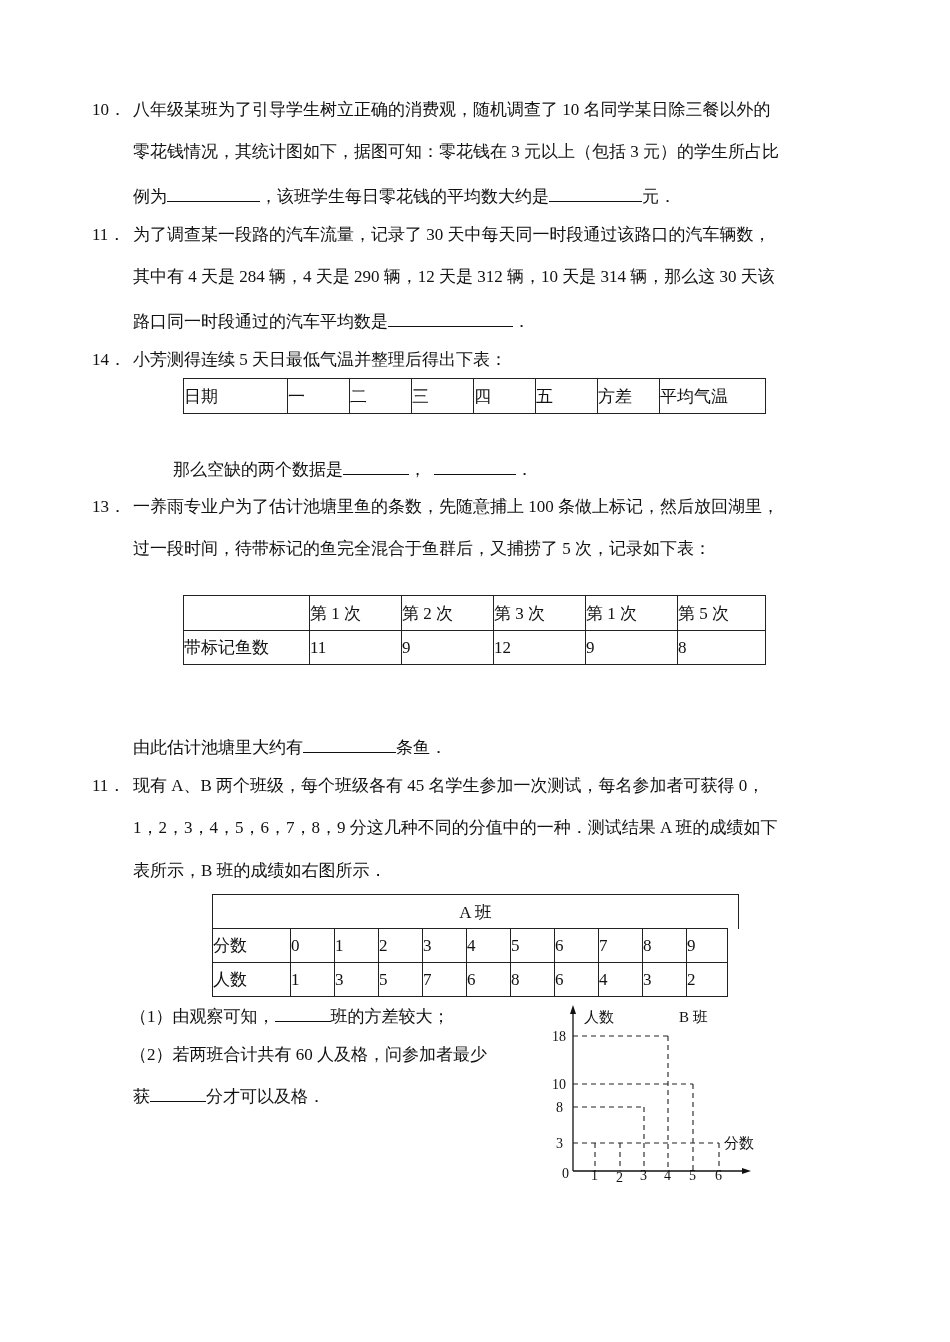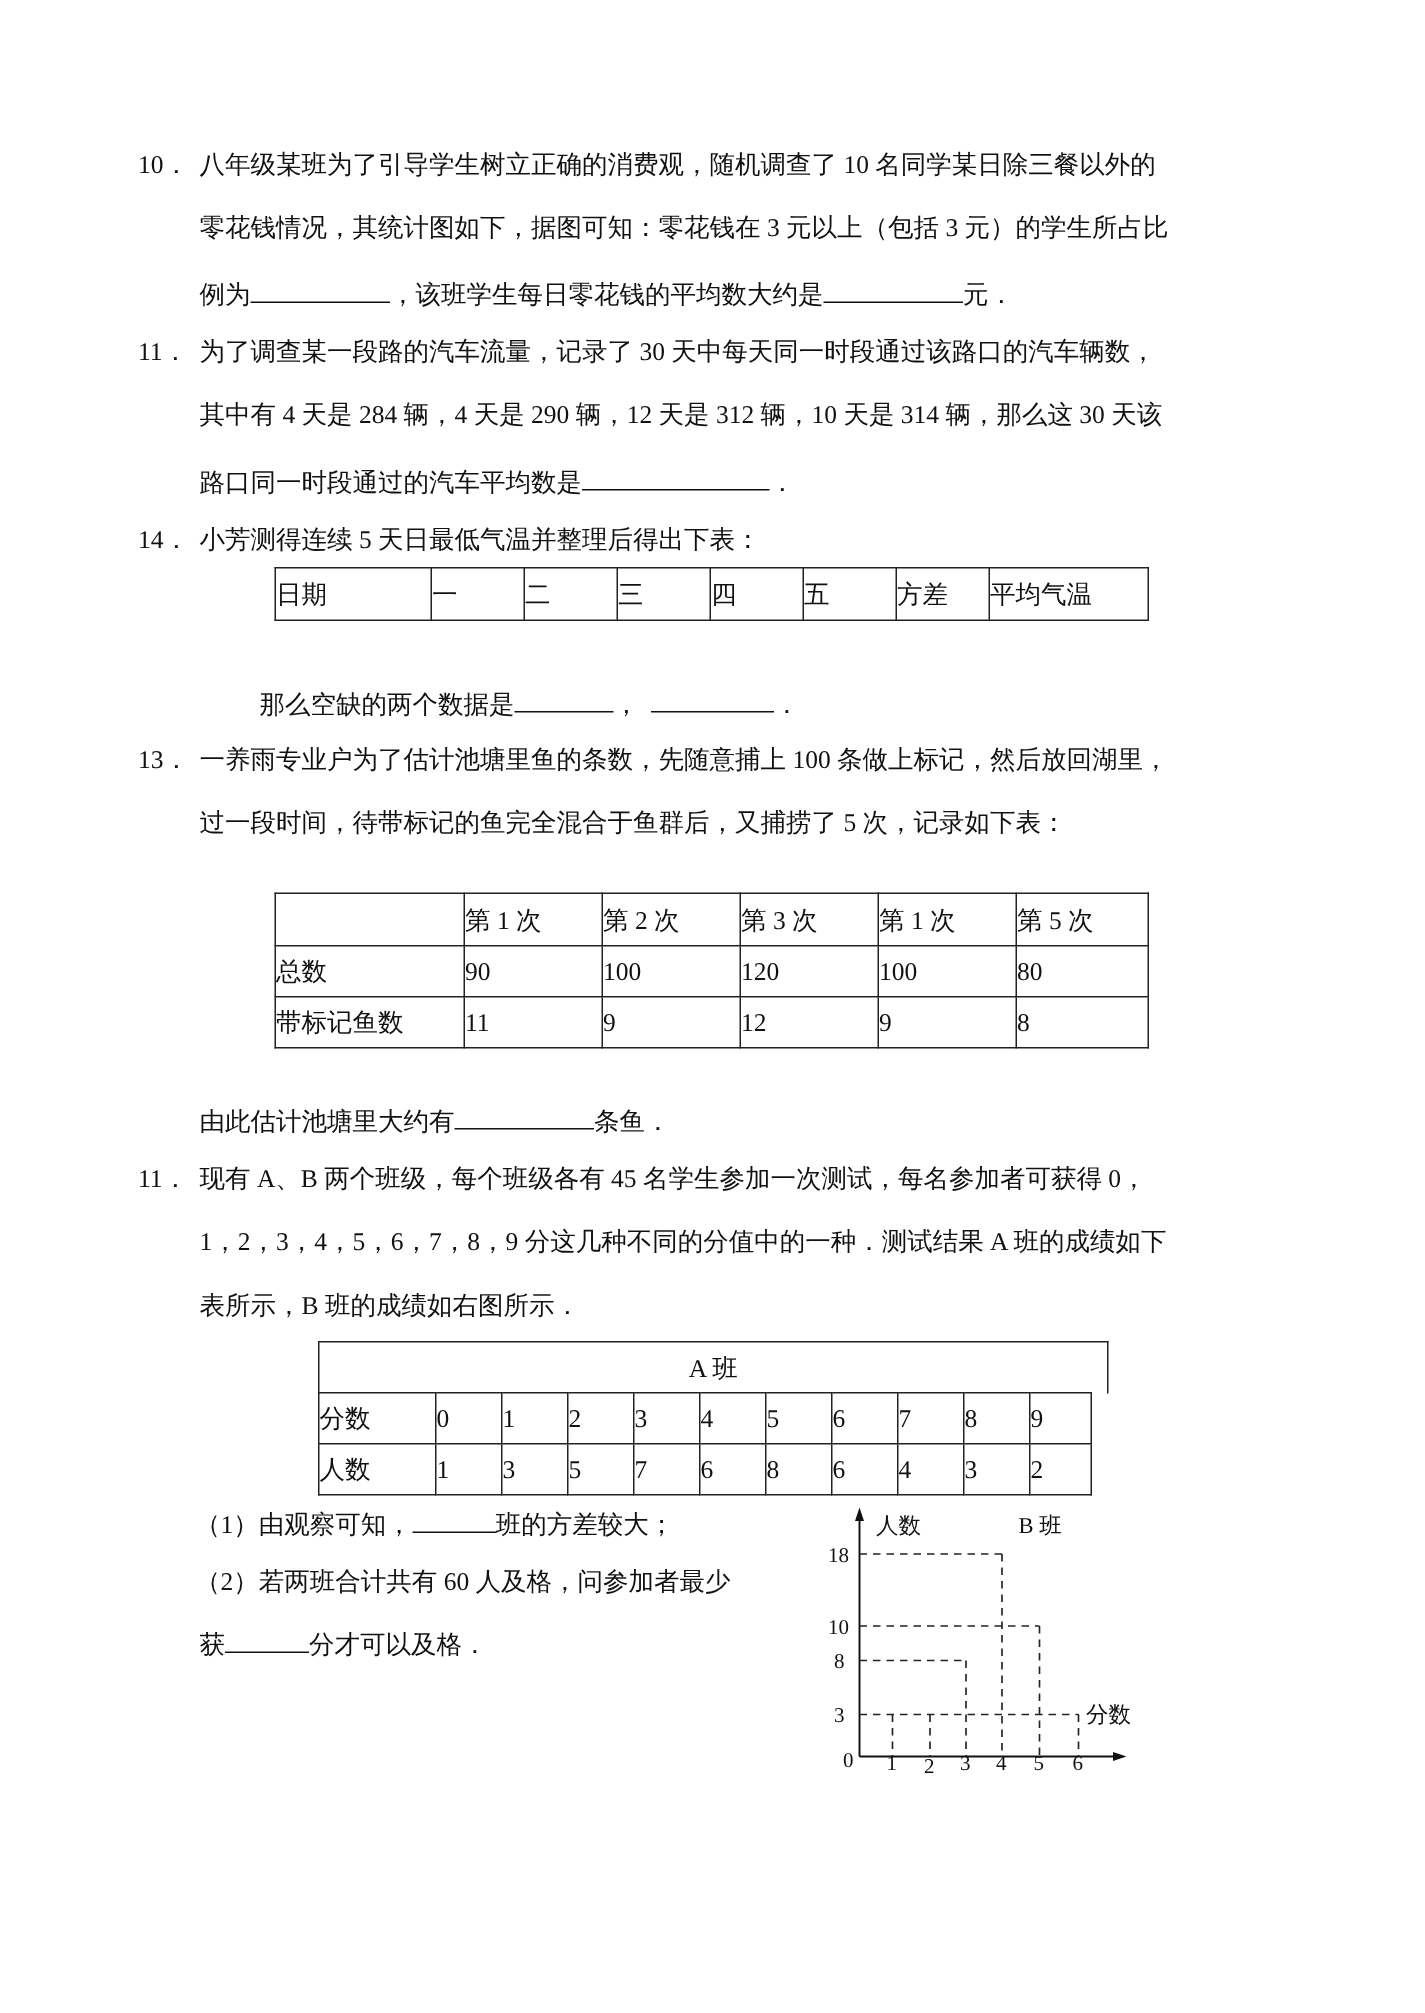--- a/index.html
+++ b/index.html
@@ -58,28 +58,20 @@
 <div class="line" style="left:133px;top:538px;">过一段时间，待带标记的鱼完全混合于鱼群后，又捕捞了 5 次，记录如下表：</div>
 <table class="grid" style="left:183px;top:595px;width:583px;">
   <tbody>
       <tr style="height:35px;">
     <td style="width:125px;"></td>
     <td style="width:91px;">第 1 次</td>
     <td style="width:91px;">第 2 次</td>
     <td style="width:91px;">第 3 次</td>
     <td style="width:91px;">第 1 次</td>
     <td>第 5 次</td>
-  </tr>
-  <tr style="height:34px;">
-    <td>总数</td>
-    <td>90</td>
-    <td>100</td>
-    <td>120</td>
-    <td>100</td>
-    <td>80</td>
   </tr>
   <tr style="height:34px;">
     <td>带标记鱼数</td>
     <td>11</td>
     <td>9</td>
     <td>12</td>
     <td>9</td>
     <td>8</td>
   </tr>
 </tbody>

